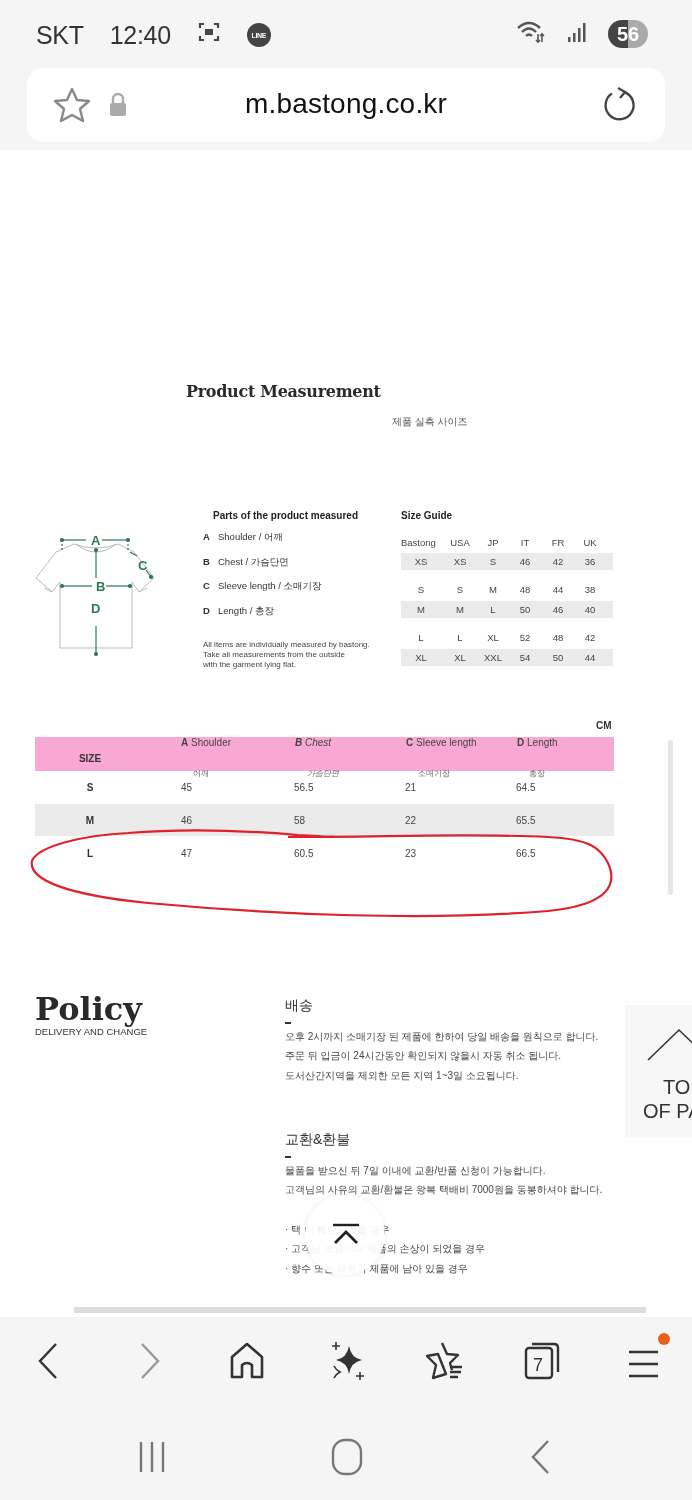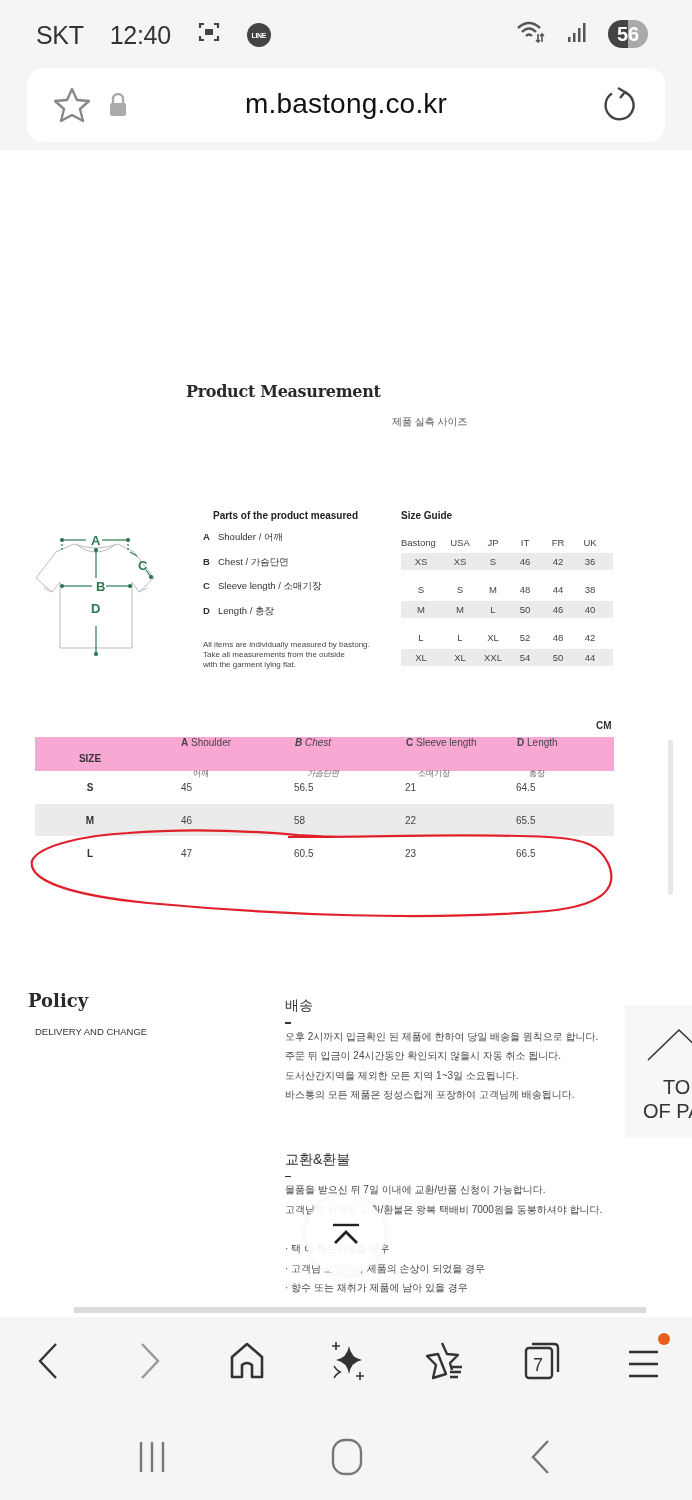--- a/index.html
+++ b/index.html
@@ -34,21 +34,21 @@
   .m-row .size { text-align: center; font-weight: bold; color: #333; }
   .m-row .val { padding-left: 36px; }
   .m-row .hd { padding-left: 36px; line-height: 11px; }
   .m-row .hd small { display: block; font-size: 8px; color: #666; padding-left: 12px; margin-top: 20px; }
   .m-row.header > span:nth-child(2) { padding-left: 36px; }
   .m-row.header > span:nth-child(3) { padding-left: 37px; font-style: italic; }
   .m-row.header > span:nth-child(4) { padding-left: 37px; }
   .m-row.header > span:nth-child(5) { padding-left: 37px; }
   .v-scroll { position: absolute; left: 668px; top: 590px; width: 5px; height: 155px; background: #e6e6e6; border-radius: 3px; }
   .annotation { position: absolute; left: 28px; top: 675px; width: 590px; height: 100px; pointer-events: none; }
-  .policy-title { position: absolute; left: 28px; top: 840px; font-family: "DejaVu Serif", "Liberation Serif", serif; font-weight: bold; font-size: 18px; color: #2a2a2a; }
+  .policy-title { position: absolute; left: 35px; top: 840px; font-family: "DejaVu Serif", "Liberation Serif", serif; font-weight: bold; font-size: 32px; color: #2a2a2a; }
   .policy-sub { position: absolute; left: 35px; top: 876px; font-size: 9.5px; color: #333; }
   .policy-body { position: absolute; left: 285px; top: 847px; width: 380px; font-size: 10px; color: #444; }
   .policy-body h5 { font-size: 14px; font-weight: normal; color: #333; }
   .dash { width: 6px; height: 1.5px; background: #333; margin: 7px 0 6px; }
   .policy-body p { height: 19.5px; white-space: nowrap; }
   .sec2 { margin-top: 43px; }
   .bullets { margin-top: 20px; }
   .top-btn { position: absolute; left: 625px; top: 855px; width: 80px; height: 133px; background: #f7f7f7; }
   .top-btn .lbl { position: absolute; left: 18px; top: 70px; font-size: 20px; color: #333; line-height: 24px; white-space: nowrap; }
   .scroll-top-fab { position: absolute; left: 305px; top: 1045px; width: 80px; height: 80px; border-radius: 50%; background: rgba(255,255,255,0.92); box-shadow: 0 0 6px rgba(0,0,0,0.08); }
@@ -272,24 +272,23 @@
   <svg class="annotation" viewBox="0 0 590 100">
     <path d="M100 8 C60 10 10 20 4 36 C0 55 40 70 120 78 C250 90 400 96 520 86 C580 80 590 60 580 38 C572 22 560 14 520 12 C440 8 360 12 260 12 C300 10 340 14 270 10 C200 4 150 4 100 8 Z" stroke="#e0202a" stroke-width="2.2" fill="none"></path>
   </svg>
 
   <div class="policy-title">Policy</div>
   <div class="policy-sub">DELIVERY AND CHANGE</div>
 
   <div class="policy-body">
     <h5>배송</h5>
     <div class="dash"></div>
-    <p>오후 2시까지 입금확인 된 제품에 한하여 당일 배송을 원칙으로 합니다.</p>
+    <p>오후 2시까지 소매기장 된 제품에 한하여 당일 배송을 원칙으로 합니다.</p>
     <p>주문 뒤 입금이 24시간동안 확인되지 않을시 자동 취소 됩니다.</p>
     <p>도서산간지역을 제외한 모든 지역 1~3일 소요됩니다.</p>
-    <p>바스통의 모든 제품은 정성스럽게 포장하여 고객님께 배송됩니다.</p>
 
     <div class="sec2">
       <h5>교환&amp;환불</h5>
       <div class="dash"></div>
       <p>물품을 받으신 뒤 7일 이내에 교환/반품 신청이 가능합니다.</p>
       <p>고객님의           사유의 교환/환불은 왕복 택배비 7000원을 동봉하셔야 합니다.</p>
       <div class="bullets">
         <p>· 택                    이 훼손되었을 경우</p>
         <p>· 고객님            오염이나 제품의 손상이 되었을 경우</p>
         <p>· 향수 또는 채취가 제품에 남아 있을 경우</p>

